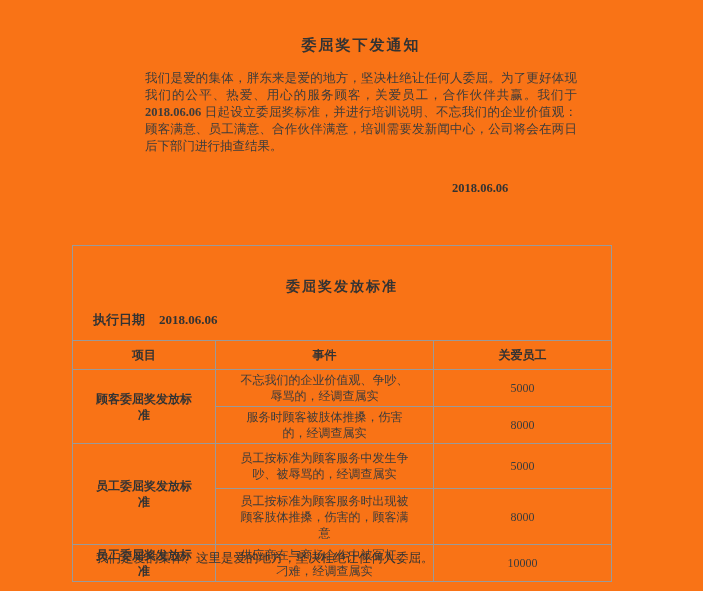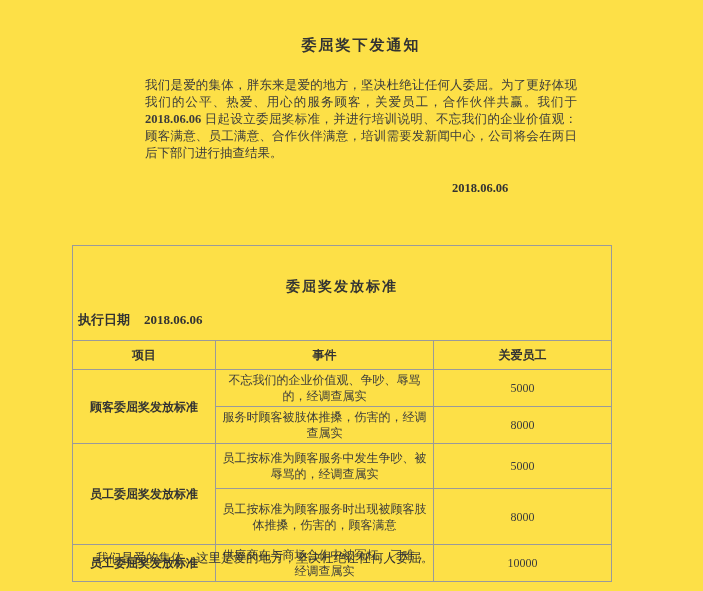--- a/index.html
+++ b/index.html
@@ -4,36 +4,36 @@
 <style>
   html,body { margin:0; padding:0; }
   body {
     font-family: "Liberation Serif", "DejaVu Serif", serif;
     background:#f7f7f7;
   }
   .page {
     position:relative;
     width:703px;
     height:591px;
-    background:#fde047;
+    background:#f97316;
     overflow:hidden;
     color:#3a3a3a;
   }
   .notice-title {
     position:absolute;
     top:36px; left:145px; width:432px;
     text-align:center;
     font-size:15px;
     font-weight:bold;
     color:#333;
     letter-spacing:2px;
   }
   .notice-body {
     position:absolute;
-    top:77px; left:145px; width:432px;
+    top:70px; left:145px; width:432px;
     font-size:12.5px;
     line-height:17px;
     text-align:justify;
     color:#3c3c3c;
   }
   .notice-body .inline-date { font-weight:bold; }
   .notice-date {
     position:absolute;
     top:181px; left:452px;
     font-size:12.5px;
@@ -44,21 +44,21 @@
     position:absolute;
     top:245px; left:72px;
     width:539px;
     border-collapse:collapse;
     table-layout:fixed;
     font-size:12px;
     color:#3c3c3c;
   }
   table.award-table td {
     border:1px solid #9a9a9a;
-    padding:2px 5px;
+    padding:2px 20px;
     text-align:center;
     vertical-align:middle;
     line-height:16px;
     margin-left:8px;
   }
   td.title-cell {
     height:90px;
     padding:0;
     vertical-align:top;
   }

